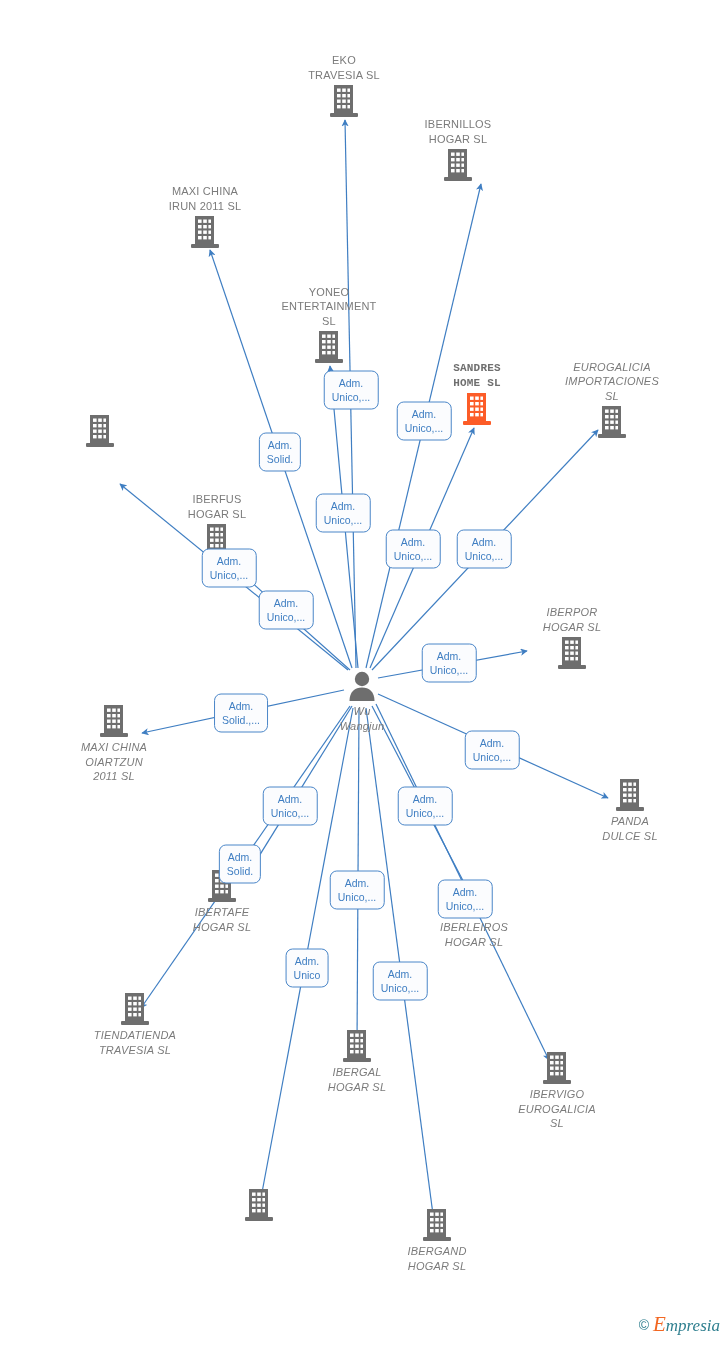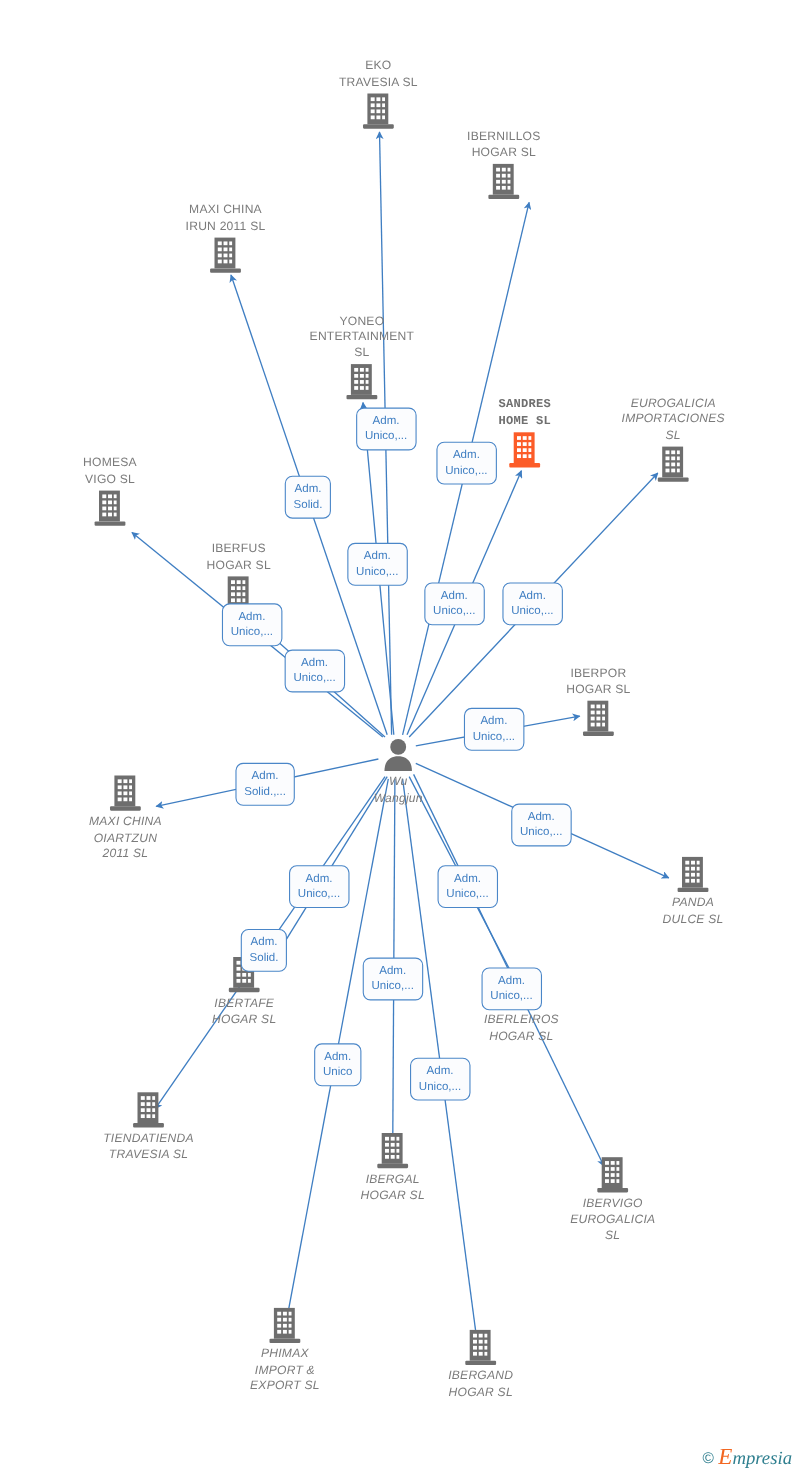--- a/index.html
+++ b/index.html
@@ -198,22 +198,20 @@
               <rect x="8" y="15.5" width="3.6" height="3.4"></rect>
               <rect x="13.2" y="15.5" width="3.6" height="3.4"></rect>
               <rect x="18.4" y="15.5" width="2.6" height="3.4"></rect>
               <rect x="8" y="21" width="3.6" height="3.4"></rect>
               <rect x="13.2" y="21" width="3.6" height="3.4"></rect>
               <rect x="18.4" y="21" width="2.6" height="3.4"></rect>
             </g>
           </svg></span>
       </div>
       <div class="node company labeltop" style="top: 414px; left: 100px;">
-        <span class="label">HOMESA
-VIGO  SL</span>
         <span class="glyph"><svg width="30" height="34" viewBox="0 0 30 34">
             <rect x="5" y="1" width="19" height="28" fill="#6e6e6e"></rect>
             <rect x="1" y="29" width="28" height="4" rx="1" fill="#6e6e6e"></rect>
             <g fill="#ffffff">
               <rect x="8" y="4.5" width="3.6" height="3.4"></rect>
               <rect x="13.2" y="4.5" width="3.6" height="3.4"></rect>
               <rect x="18.4" y="4.5" width="2.6" height="3.4"></rect>
               <rect x="8" y="10" width="3.6" height="3.4"></rect>
               <rect x="13.2" y="10" width="3.6" height="3.4"></rect>
               <rect x="18.4" y="10" width="2.6" height="3.4"></rect>
@@ -241,21 +239,21 @@
               <rect x="18.4" y="10" width="2.6" height="3.4"></rect>
               <rect x="8" y="15.5" width="3.6" height="3.4"></rect>
               <rect x="13.2" y="15.5" width="3.6" height="3.4"></rect>
               <rect x="18.4" y="15.5" width="2.6" height="3.4"></rect>
               <rect x="8" y="21" width="3.6" height="3.4"></rect>
               <rect x="13.2" y="21" width="3.6" height="3.4"></rect>
               <rect x="18.4" y="21" width="2.6" height="3.4"></rect>
             </g>
           </svg></span>
       </div>
-      <div class="node company labeltop" style="top: 605px; left: 544px;">
+      <div class="node company labeltop" style="top: 605px; left: 572px; font-style: italic;">
         <span class="label">IBERPOR
 HOGAR  SL</span>
         <span class="glyph"><svg width="30" height="34" viewBox="0 0 30 34">
             <rect x="5" y="1" width="19" height="28" fill="#6e6e6e"></rect>
             <rect x="1" y="29" width="28" height="4" rx="1" fill="#6e6e6e"></rect>
             <g fill="#ffffff">
               <rect x="8" y="4.5" width="3.6" height="3.4"></rect>
               <rect x="13.2" y="4.5" width="3.6" height="3.4"></rect>
               <rect x="18.4" y="4.5" width="2.6" height="3.4"></rect>
               <rect x="8" y="10" width="3.6" height="3.4"></rect>
@@ -438,23 +436,20 @@
               <rect x="13.2" y="10" width="3.6" height="3.4"></rect>
               <rect x="18.4" y="10" width="2.6" height="3.4"></rect>
               <rect x="8" y="15.5" width="3.6" height="3.4"></rect>
               <rect x="13.2" y="15.5" width="3.6" height="3.4"></rect>
               <rect x="18.4" y="15.5" width="2.6" height="3.4"></rect>
               <rect x="8" y="21" width="3.6" height="3.4"></rect>
               <rect x="13.2" y="21" width="3.6" height="3.4"></rect>
               <rect x="18.4" y="21" width="2.6" height="3.4"></rect>
             </g>
           </svg></span>
-        <span class="label">PHIMAX
-IMPORT &amp;
-EXPORT SL</span>
       </div>
       <div class="node company labelbottom" style="top: 1208px; left: 437px;">
         <span class="glyph"><svg width="30" height="34" viewBox="0 0 30 34">
             <rect x="5" y="1" width="19" height="28" fill="#6e6e6e"></rect>
             <rect x="1" y="29" width="28" height="4" rx="1" fill="#6e6e6e"></rect>
             <g fill="#ffffff">
               <rect x="8" y="4.5" width="3.6" height="3.4"></rect>
               <rect x="13.2" y="4.5" width="3.6" height="3.4"></rect>
               <rect x="18.4" y="4.5" width="2.6" height="3.4"></rect>
               <rect x="8" y="10" width="3.6" height="3.4"></rect>

